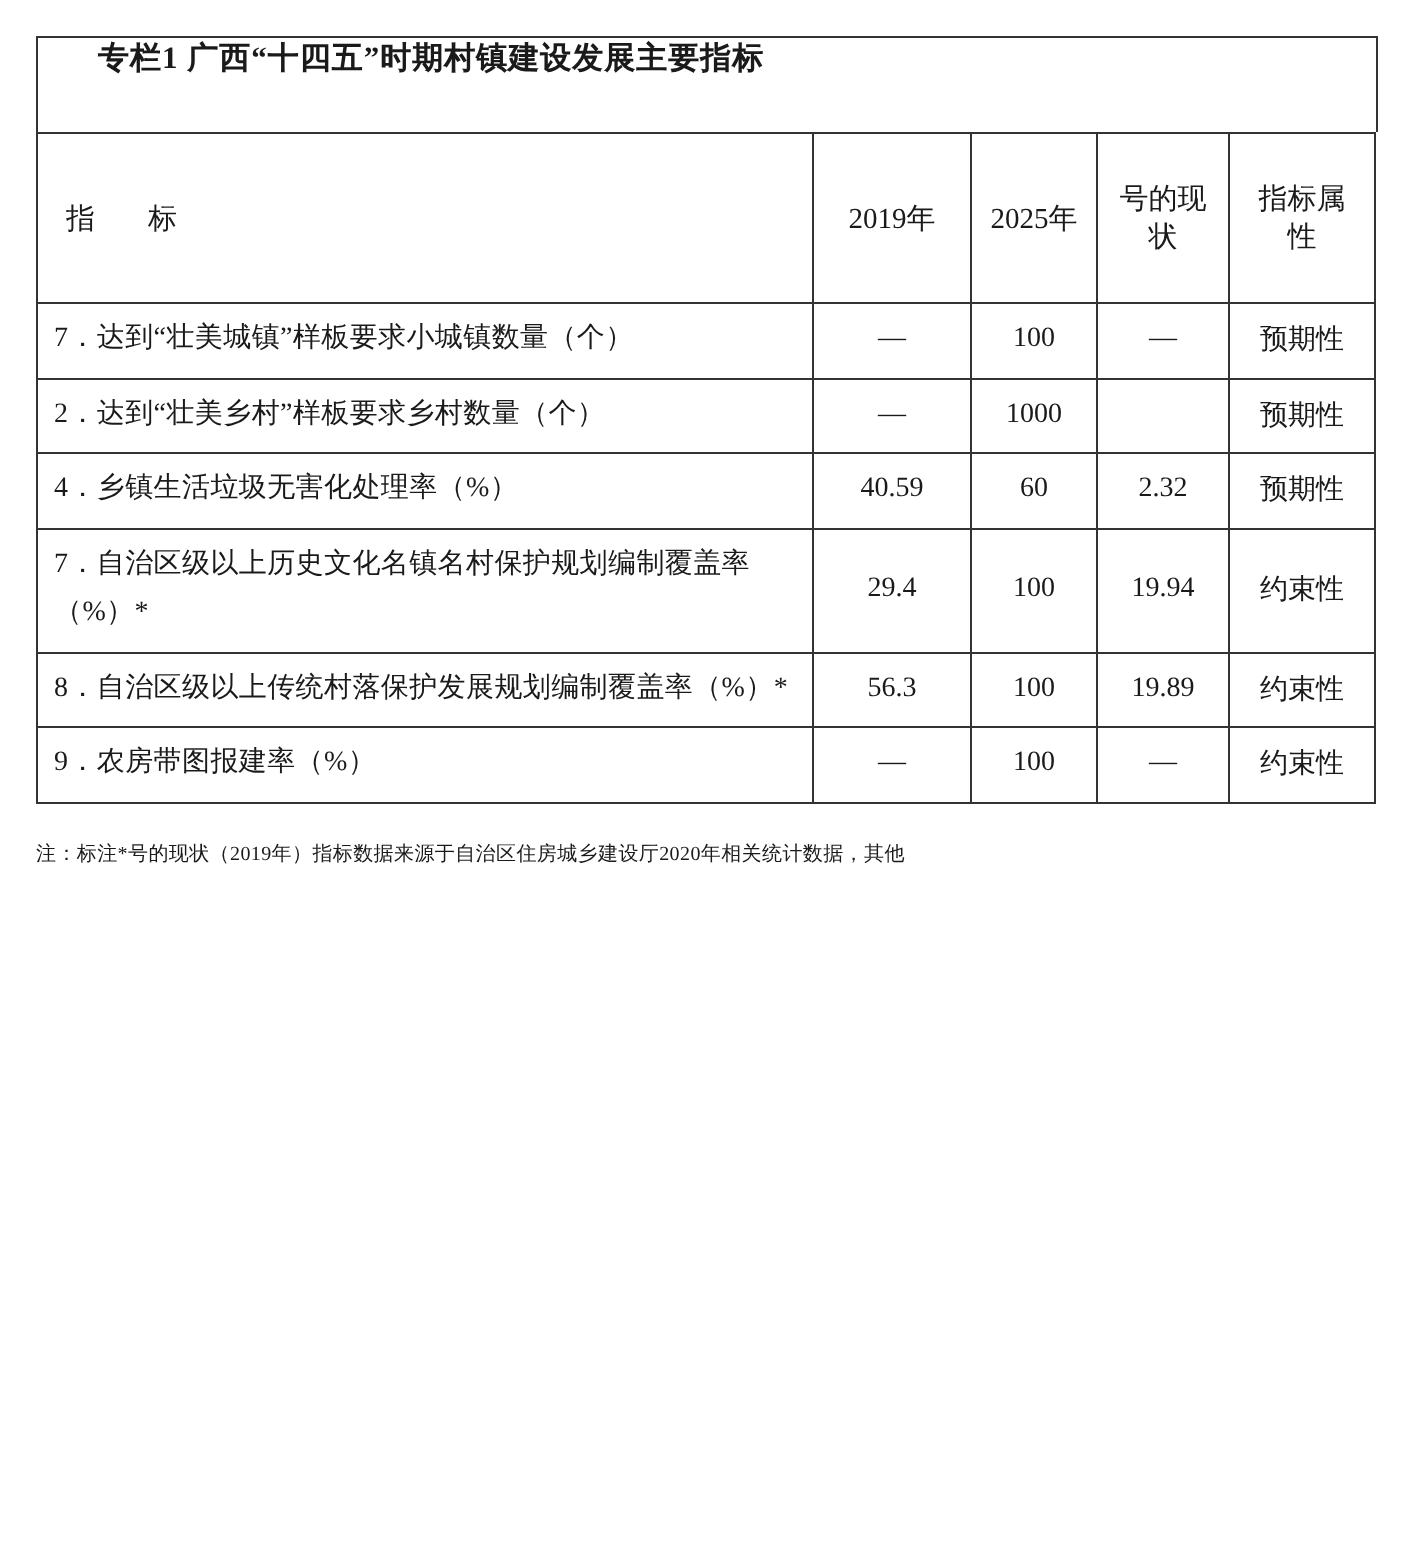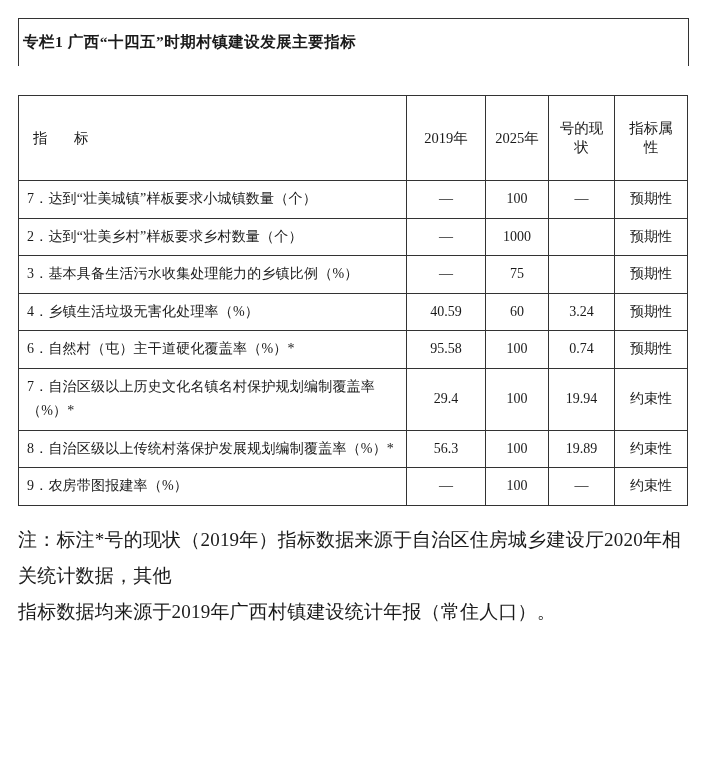--- a/index.html
+++ b/index.html
@@ -21,36 +21,35 @@
     height: 771px;
     padding: 0 18px;
   }
   .title-bar {
     box-sizing: border-box;
     border-top: 1px solid #333;
     border-left: 1px solid #333;
     border-right: 1px solid #333;
     height: 48px;
     display: flex;
-    align-items: center;
-    padding-left: 4px;
+    align-items: flex-start;
+    padding-left: 30px;
     margin-top: 18px;
   }
   .title-text {
     font-size: 15.5px;
     font-weight: bold;
     letter-spacing: 0.5px;
     font-family: "Liberation Serif", "DejaVu Serif", serif;
   }
   table.main {
     border-collapse: collapse;
     width: 579px;
     table-layout: fixed;
     font-size: 14px;
-    margin-top: 29px;
   }
   table.main td, table.main th {
     border: 1px solid #333;
     padding: 6px 8px;
     vertical-align: middle;
     font-weight: normal;
     font-family: "Liberation Serif", "DejaVu Serif", serif;
   }
   .col-idx  { width: 388px; }
   .col-2019 { width: 79px; }
@@ -71,21 +70,21 @@
   tbody td.idx {
     text-align: left;
     line-height: 1.75;
     letter-spacing: 0.2px;
   }
   tbody td.num {
     text-align: center;
   }
   .note {
     margin-top: 16px;
-    font-size: 19px;
+    font-size: 10px;
     line-height: 1.9;
     letter-spacing: 0.2px;
   }
 </style>
 </head>
 <body>
 
 <div class="page">
 
   <div class="title-bar">
@@ -118,38 +117,24 @@
         <td class="num">预期性</td>
       </tr>
       <tr>
         <td class="idx">2．达到“壮美乡村”样板要求乡村数量（个）</td>
         <td class="num">—</td>
         <td class="num">1000</td>
         <td class="num"></td>
         <td class="num">预期性</td>
       </tr>
       <tr>
-        <td class="idx">3．基本具备生活污水收集处理能力的乡镇比例（%）</td>
-        <td class="num">—</td>
-        <td class="num">75</td>
-        <td class="num"></td>
-        <td class="num">预期性</td>
-      </tr>
-      <tr>
         <td class="idx">4．乡镇生活垃圾无害化处理率（%）</td>
         <td class="num">40.59</td>
         <td class="num">60</td>
-        <td class="num">3.24</td>
-        <td class="num">预期性</td>
-      </tr>
-      <tr>
-        <td class="idx">6．自然村（屯）主干道硬化覆盖率（%）*</td>
-        <td class="num">95.58</td>
-        <td class="num">100</td>
-        <td class="num">0.74</td>
+        <td class="num">2.32</td>
         <td class="num">预期性</td>
       </tr>
       <tr>
         <td class="idx">7．自治区级以上历史文化名镇名村保护规划编制覆盖率（%）*</td>
         <td class="num">29.4</td>
         <td class="num">100</td>
         <td class="num">19.94</td>
         <td class="num">约束性</td>
       </tr>
       <tr>
@@ -164,16 +149,15 @@
         <td class="num">—</td>
         <td class="num">100</td>
         <td class="num">—</td>
         <td class="num">约束性</td>
       </tr>
     </tbody>
   </table>
 
   <div class="note">
     <div>注：标注*号的现状（2019年）指标数据来源于自治区住房城乡建设厅2020年相关统计数据，其他</div>
-    <div>指标数据均来源于2019年广西村镇建设统计年报（常住人口）。</div>
   </div>
 
 </div>
 
 </body></html>

